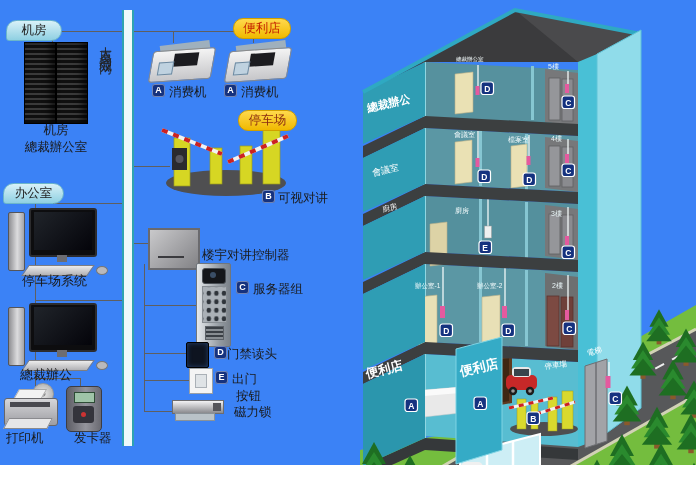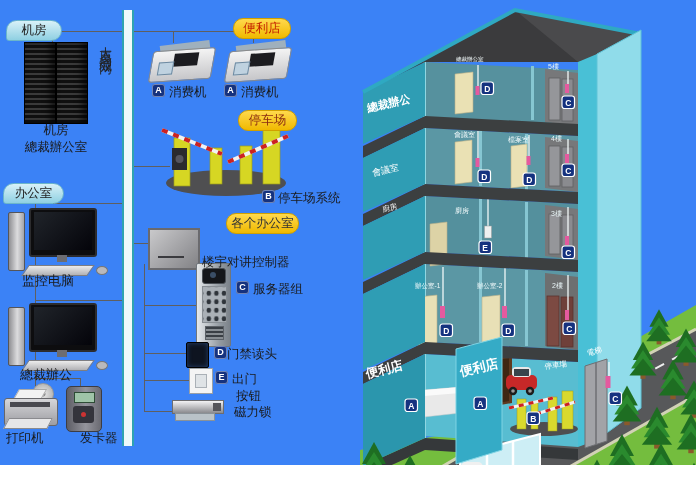--- a/index.html
+++ b/index.html
@@ -158,32 +158,32 @@
     <g>
       <line x1="2" y1="10" x2="62" y2="34" stroke="#f2f2f2" stroke-width="4"></line>
       <line x1="2" y1="10" x2="62" y2="34" stroke="#cc2222" stroke-width="4" stroke-dasharray="6 6"></line>
     </g>
     <g>
       <line x1="68" y1="42" x2="128" y2="16" stroke="#f2f2f2" stroke-width="4"></line>
       <line x1="68" y1="42" x2="128" y2="16" stroke="#cc2222" stroke-width="4" stroke-dasharray="6 6"></line>
     </g>
   </svg>
   <div class="tag" style="left:262px;top:190px">B</div>
-  <div class="cap" style="left:278px;top:190px">停车场系统</div>
+  <div class="cap" style="left:278px;top:190px">可视对讲</div>
 
   <div class="pill pill-teal" style="left:3px;top:183px;width:59px;height:19px">办公室</div>
   <div class="pc" style="left:8px;top:208px">
     <i class="tower"></i>
       <i class="mon"></i>
     <i class="scr"></i>
       <i class="stand"></i>
     <i class="kb"></i>
       <i class="mouse"></i>
   </div>
-  <div class="cap" style="left:22px;top:272px;font-size:13px">监控电脑</div>
+  <div class="cap" style="left:22px;top:272px;font-size:13px">停车场系统</div>
   <div class="pc" style="left:8px;top:303px">
     <i class="tower"></i>
       <i class="mon"></i>
     <i class="scr"></i>
       <i class="stand"></i>
     <i class="kb"></i>
       <i class="mouse"></i>
   </div>
   <div class="cap" style="left:20px;top:366px;font-size:13px">總裁辦公</div>
   <div class="printer" style="left:4px;top:392px">
@@ -192,27 +192,26 @@
     <i class="body"></i>
       <i class="slot"></i>
     <i class="tray"></i>
   </div>
   <div class="cap" style="left:6px;top:430px">打印机</div>
   <div class="issuer" style="left:66px;top:386px">
     <i class="scr"></i>
       <i class="pad"></i>
     <i class="dot"></i>
   </div>
-  <div class="cap" style="left:80px;top:430px">发卡器</div>
-
-  <div class="pill pill-yellow" style="left:226px;top:213px;width:71px;height:19px">各个办公室</div>
+  <div class="cap" style="left:74px;top:430px">发卡器</div>
+
   <div class="ctrl" style="left:148px;top:228px">
       <i></i>
     </div>
-  <div class="cap" style="left:202px;top:254px">楼宇对讲控制器</div>
+  <div class="cap" style="left:202px;top:247px">楼宇对讲控制器</div>
   <div class="intercom" style="left:196px;top:263px">
     <i class="cam"></i>
       <i class="lens"></i>
     <i class="keys"></i>
       <i class="spk"></i>
   </div>
   <div class="tag" style="left:236px;top:281px">C</div>
   <div class="cap" style="left:253px;top:281px">服务器组</div>
   <div class="reader" style="left:186px;top:342px"></div>
   <div class="tag" style="left:214px;top:346px">D</div>

